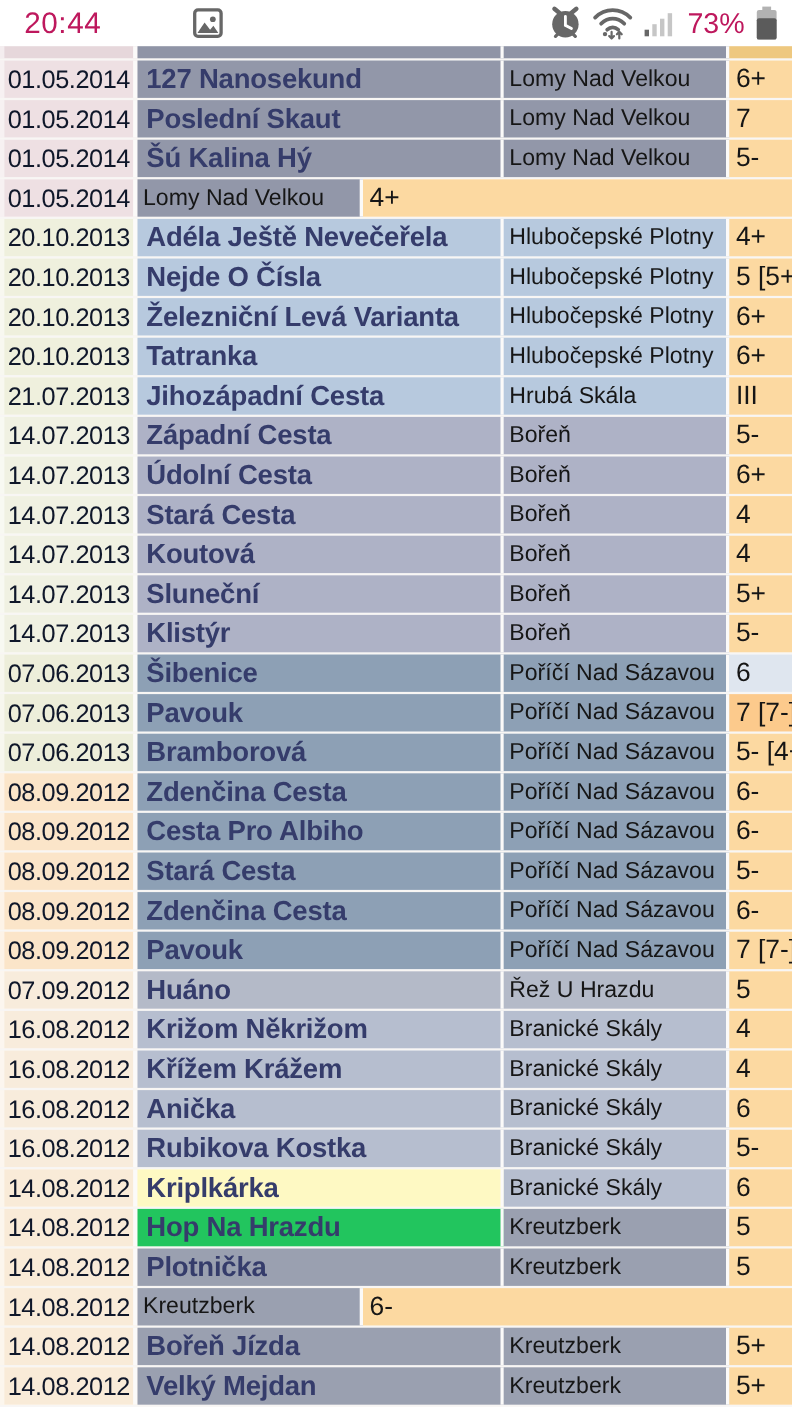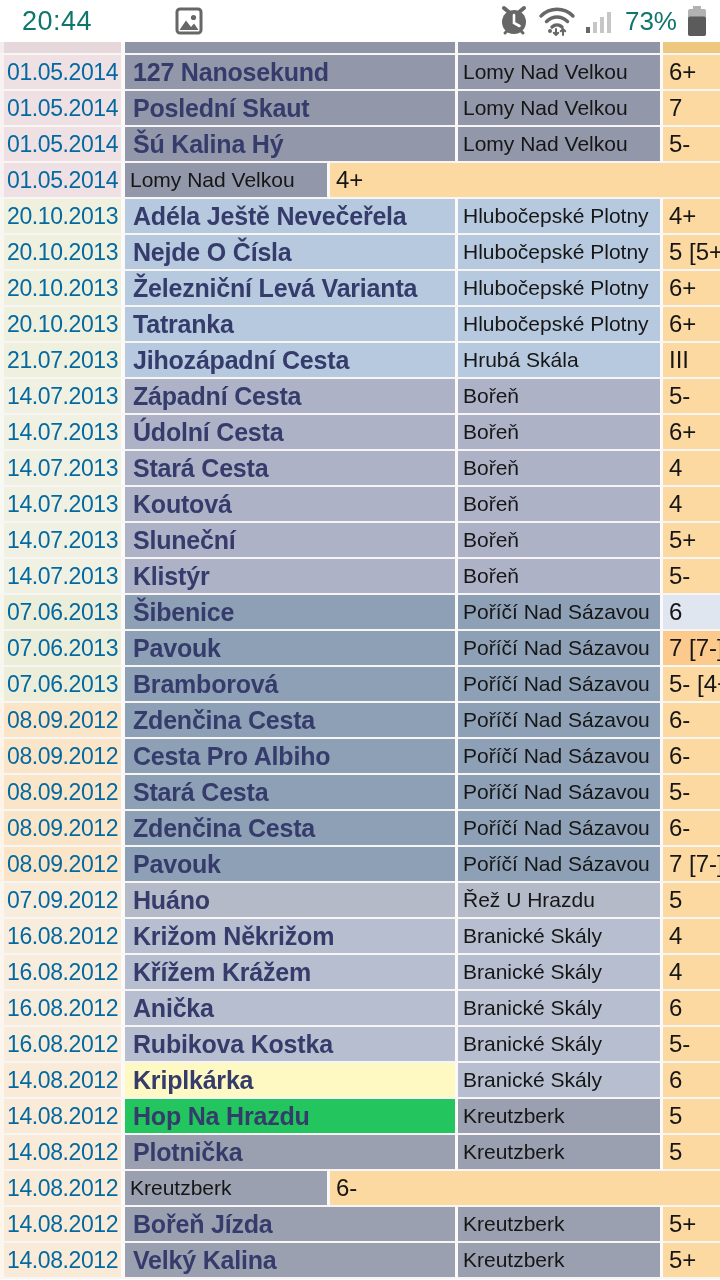--- a/index.html
+++ b/index.html
@@ -4,37 +4,37 @@
 <style>
   html,body{margin:0;padding:0;}
   body{
     width:720px;height:1280px;overflow:hidden;background:#ffffff;
     font-family:"Liberation Sans", sans-serif;
     -webkit-font-smoothing:antialiased;
   }
   
   .status-bar{
     height:42px;display:flex;align-items:center;
-    padding:0 12px 0 22px;box-sizing:border-box;color:#0f766e;
+    padding:0 12px 0 22px;box-sizing:border-box;color:#be185d;
   }
   .sb-time{font-size:27px;letter-spacing:0.5px;}
   .sb-gallery{margin-left:82px;display:flex;align-items:center;}
   .sb-right{margin-left:auto;display:flex;align-items:center;gap:7px;}
   .sb-pct{font-size:26px;margin:0 2px 0 4px;}
   .icon{display:inline-flex;align-items:center;justify-content:center;}
   
   .routes-table{width:720px;}
   .row{display:flex;height:36px;box-sizing:border-box;border-bottom:2px solid #f8f6f4;}
   .row.sliver{height:13px;}
   .cell{box-sizing:border-box;overflow:hidden;white-space:nowrap;display:flex;align-items:center;}
   .c-date{
     width:125px;padding-left:3px;
     border-left:4px solid rgba(255,255,255,0.55);
     border-right:4px solid #fbfaf9;
-    font-size:23px;color:#0369a1;letter-spacing:-0.4px;
+    font-size:23px;color:#0f172a;letter-spacing:-0.4px;
   }
   .c-name{
     width:333px;padding-left:8px;border-right:3px solid #fbfaf9;
     font-size:25px;font-weight:bold;color:#353c6b;letter-spacing:-0.2px;
   }
   .c-loc{
     width:205px;padding-left:5px;border-right:3px solid #fbfaf9;
     font-size:21px;color:#161616;
   }
   .c-grade{flex:1;padding-left:6px;font-size:24px;color:#161616;}
@@ -292,17 +292,17 @@
       <div class="cell c-grade" style="background: rgb(252, 217, 161);">6-</div>
     </div>
     <div class="row">
       <div class="cell c-date" style="background: rgb(249, 235, 216);">14.08.2012</div>
       <div class="cell c-name" style="background: rgb(154, 160, 176);">Bořeň Jízda</div>
       <div class="cell c-loc" style="background: rgb(154, 160, 176);">Kreutzberk</div>
       <div class="cell c-grade" style="background: rgb(252, 217, 161);">5+</div>
     </div>
     <div class="row">
       <div class="cell c-date" style="background: rgb(249, 235, 216);">14.08.2012</div>
-      <div class="cell c-name" style="background: rgb(154, 160, 176);">Velký Kalina</div>
+      <div class="cell c-name" style="background: rgb(154, 160, 176);">Velký Mejdan</div>
       <div class="cell c-loc" style="background: rgb(154, 160, 176);">Kreutzberk</div>
       <div class="cell c-grade" style="background: rgb(252, 217, 161);">5+</div>
     </div>
   </div>
 
 </body></html>

